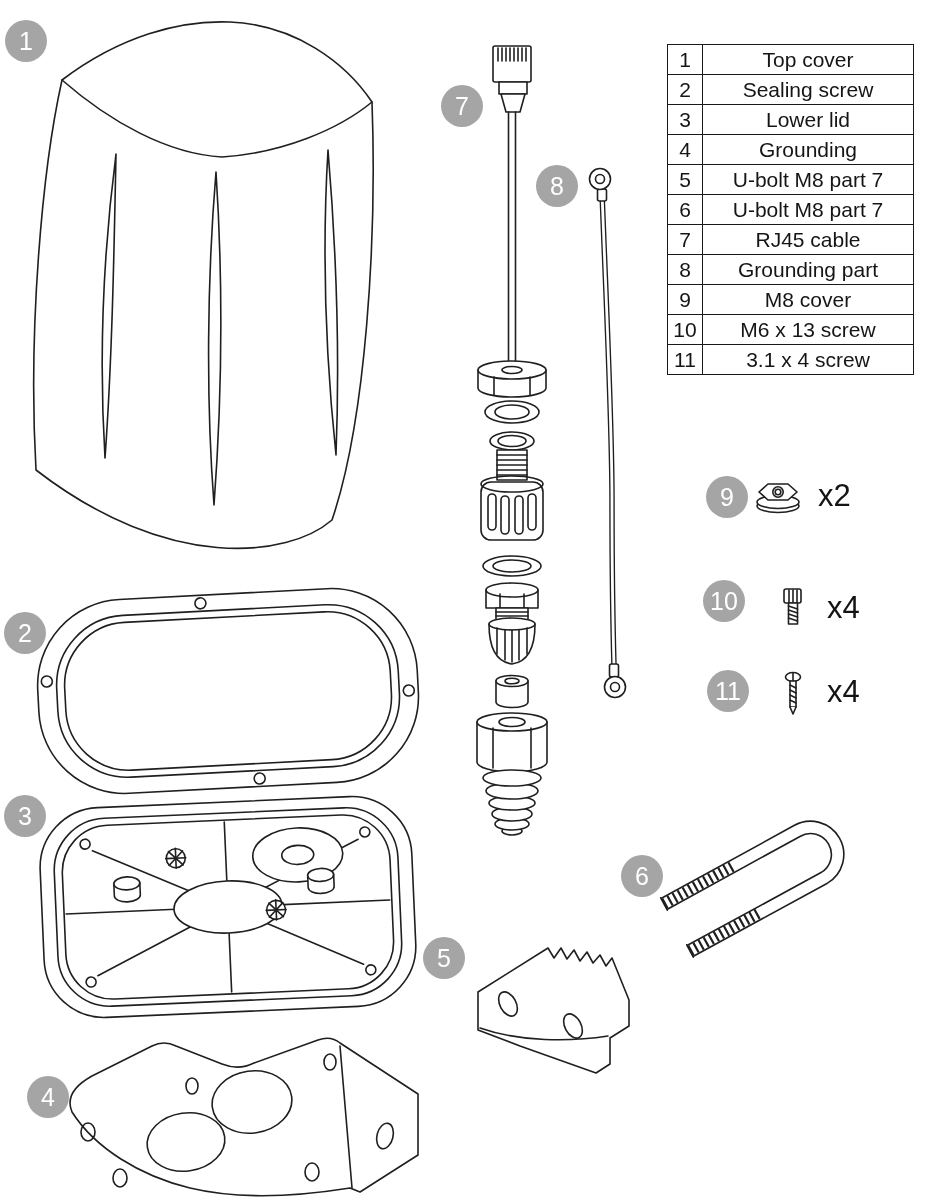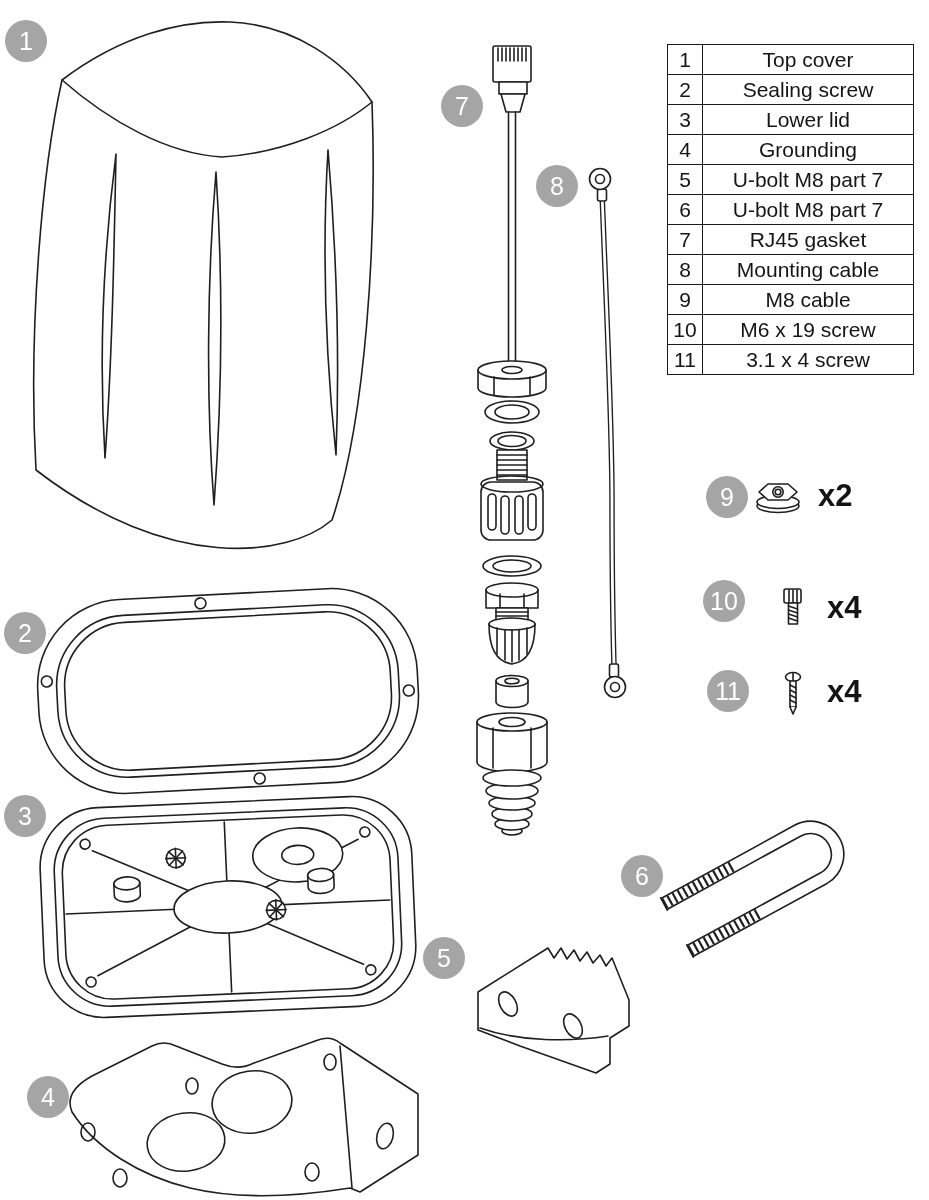--- a/index.html
+++ b/index.html
@@ -15,21 +15,21 @@
   }
   table.parts-table{
     position:absolute;left:667px;top:44px;border-collapse:collapse;
     font-size:21px;color:#151515;background:#fff;
   }
   table.parts-table td{
     border:1.7px solid #1a1a1a;height:29px;padding:0 7px;text-align:center;white-space:nowrap;
   }
   table.parts-table td.num{min-width:24px;padding:0 5px;}
   table.parts-table td.label{min-width:196px;}
-  .qty{position:absolute;font-size:31px;color:#141414;font-weight:700;line-height:1;}
+  .qty{position:absolute;font-size:31px;color:#141414;font-weight:400;line-height:1;}
 </style>
 </head>
 <body>
 
 <div class="stage">
 
   <svg class="art" width="929" height="1200" viewBox="0 0 929 1200" fill="none" stroke="#1f1f1f" stroke-width="1.6" stroke-linejoin="round" stroke-linecap="round">
 
     <g>
       <path fill="#fff" d="M62,80 C120,36 180,20 230,22 C295,25 345,62 372,102
@@ -281,33 +281,33 @@
       <tr>
           <td class="num">5</td>
           <td class="label">U-bolt M8 part 7</td>
         </tr>
       <tr>
           <td class="num">6</td>
           <td class="label">U-bolt M8 part 7</td>
         </tr>
       <tr>
           <td class="num">7</td>
-          <td class="label">RJ45 gasket</td>
+          <td class="label">RJ45 cable</td>
         </tr>
       <tr>
           <td class="num">8</td>
-          <td class="label">Mounting cable</td>
+          <td class="label">Grounding part</td>
         </tr>
       <tr>
           <td class="num">9</td>
-          <td class="label">M8 cable</td>
+          <td class="label">M8 cover</td>
         </tr>
       <tr>
           <td class="num">10</td>
-          <td class="label">M6 x 19 screw</td>
+          <td class="label">M6 x 13 screw</td>
         </tr>
       <tr>
           <td class="num">11</td>
           <td class="label">3.1 x 4 screw</td>
         </tr>
     </tbody>
   </table>
 
   <div class="qty" style="left:818px;top:480px">x2</div>
   <div class="qty" style="left:827px;top:592px">x4</div>

